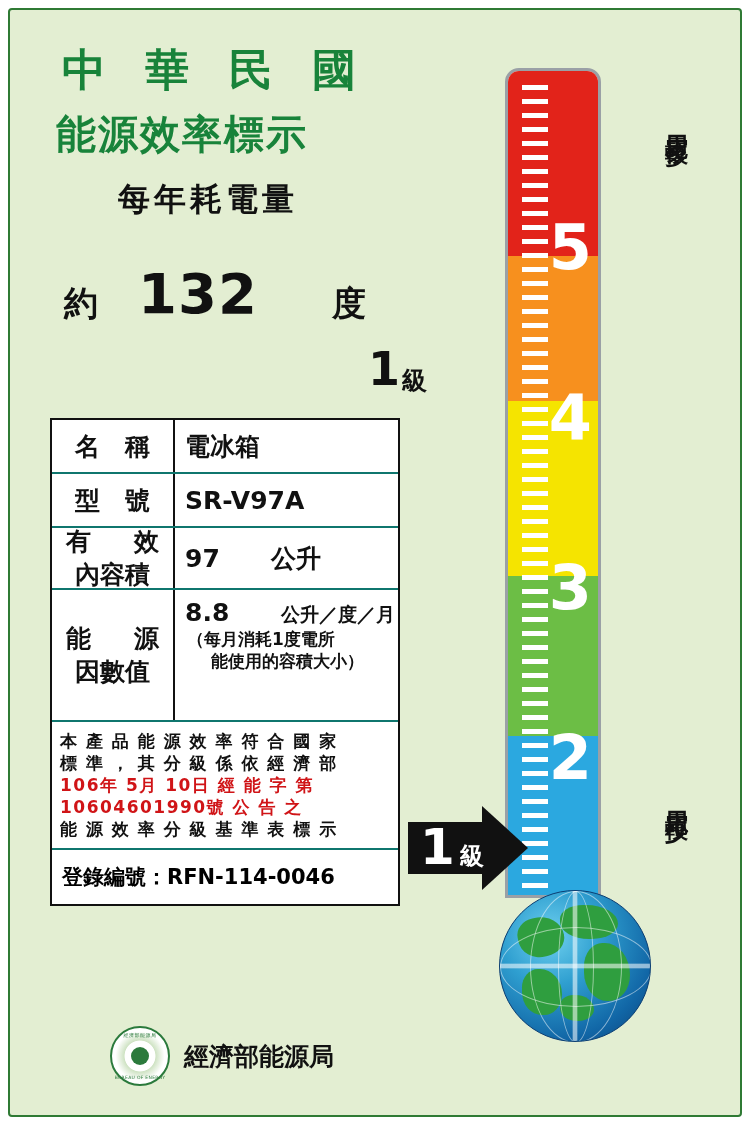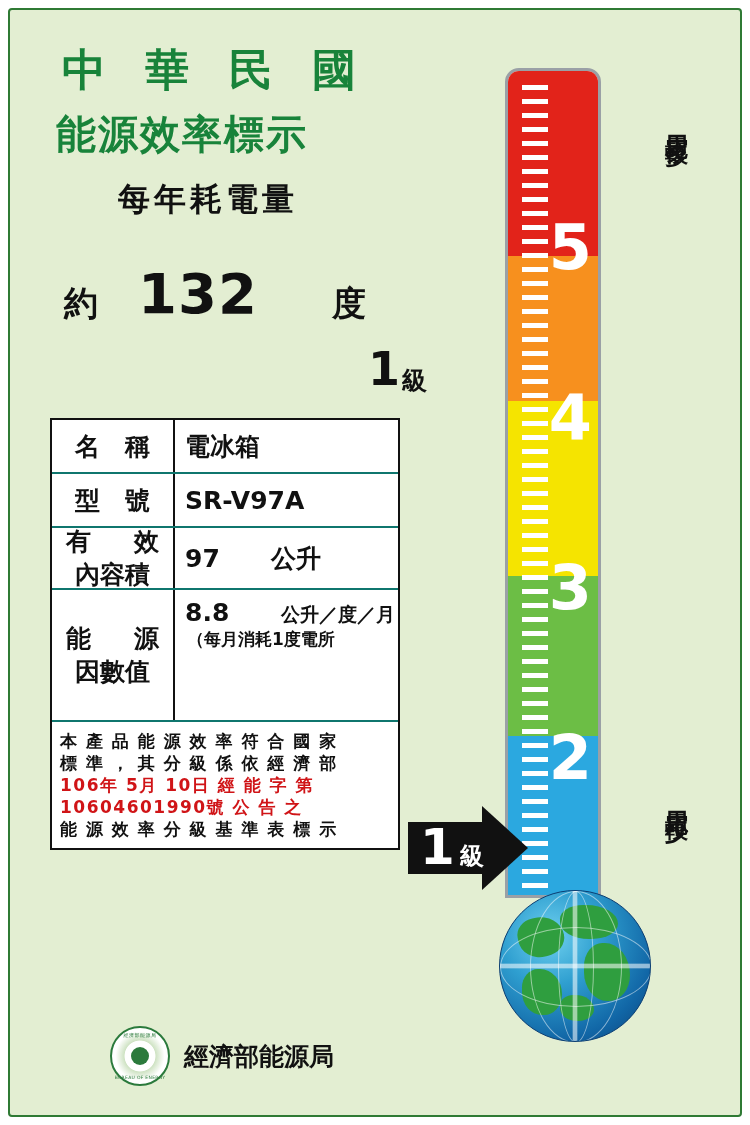--- a/index.html
+++ b/index.html
@@ -247,32 +247,36 @@
         <span class="l">能　源</span>
         <span>因數值</span>
       </div>
       <div class="factor-wrap">
         <div class="factor-top">
           <span>8.8</span>
           <span class="factor-unit">公升／度／月</span>
         </div>
         <div class="factor-note">
           <div>（每月消耗1度電所</div>
+          <div>能使用的容積大小）</div>
         </div>
       </div>
     </div>
 
     <div class="row r-std">
       <div class="std-line">本 產 品 能 源 效 率 符 合 國 家</div>
       <div class="std-line">標 準 ， 其 分 級 係 依 經 濟 部</div>
       <div class="std-line std-red">106年 5月 10日 經 能 字 第</div>
       <div class="std-line std-red">10604601990號 公 告 之</div>
       <div class="std-line">能 源 效 率 分 級 基 準 表 標 示</div>
     </div>
 
+    <div class="row r-reg">
+      <span>登錄編號：RFN-114-0046</span>
+    </div>
 
   </div>
 
   <div class="bureau">
     <div class="seal">
       <div class="t1">經濟部能源局</div>
       <div class="t2">BUREAU OF ENERGY</div>
     </div>
     <div class="bureau-name">經濟部能源局</div>
   </div>

